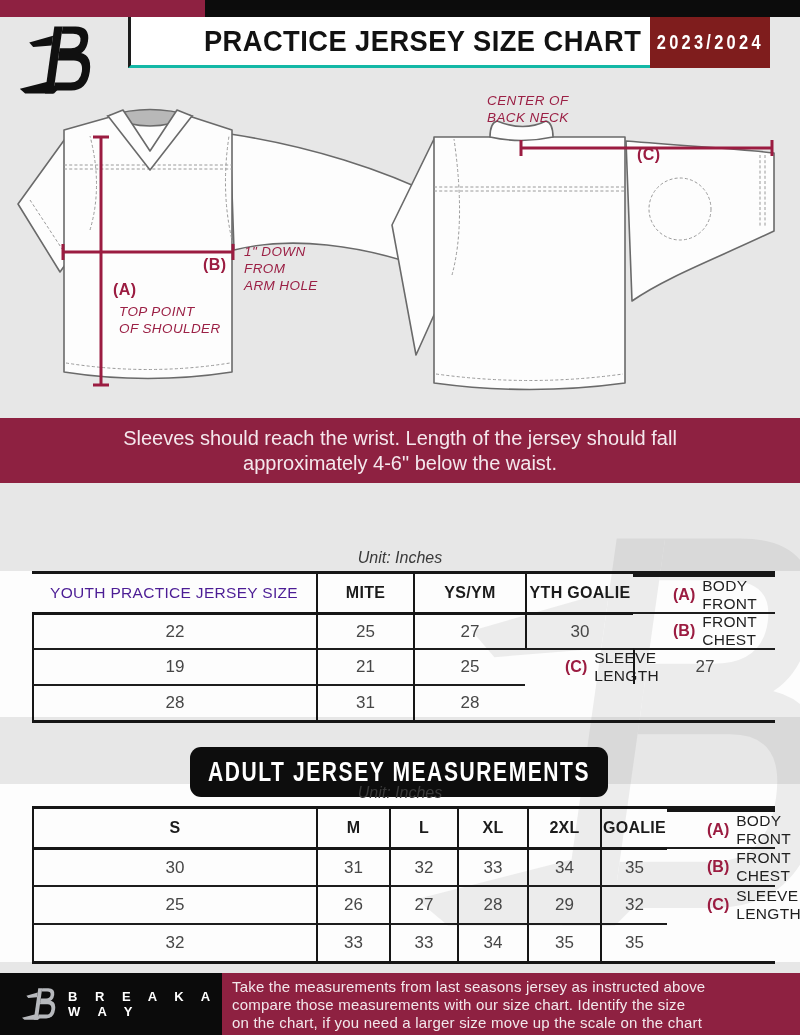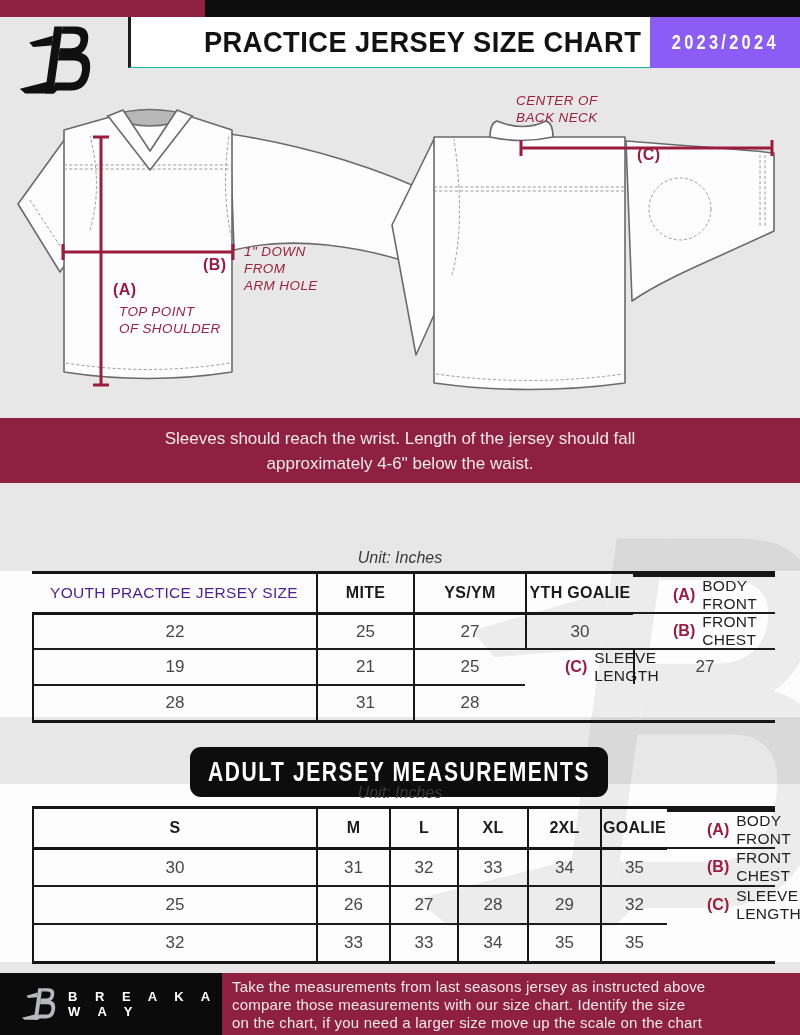--- a/index.html
+++ b/index.html
@@ -6,43 +6,43 @@
   html,body { background:#cfcfcf; }
   body { font-family:"Liberation Sans", sans-serif; }
   .page { position:relative; width:800px; height:1035px; background:#e7e7e7; overflow:hidden; margin:0 auto; }
 
   .abs { position:absolute; }
 
   
   .strip-maroon { left:0; top:0; width:205px; height:17px; background:#8e2141; }
   .strip-black  { left:205px; top:0; width:595px; height:17px; background:#0c0c0c; }
   .title-banner { left:128px; top:17px; width:586px; height:51px; background:#ffffff;
-                  border-left:3px solid #1c1c1c; border-bottom:1px solid #14b8a6;
+                  border-left:3px solid #1c1c1c; border-bottom:3px solid #14b8a6;
                   display:flex; align-items:center; justify-content:center; }
   .title-banner span { font-size:29px; font-weight:bold; color:#121212; letter-spacing:.5px;
                   display:inline-block; transform:scaleX(.94); white-space:nowrap; }
-  .year-block { left:650px; top:17px; width:150px; height:51px; background:#8b5cf6;
+  .year-block { left:650px; top:17px; width:120px; height:51px; background:#7f1d1d;
                   display:flex; align-items:center; justify-content:center; }
   .year-block span { color:#fff; font-weight:bold; font-size:20px; letter-spacing:4px;
                   display:inline-block; transform:scaleX(.82); white-space:nowrap; }
   .logo-header { left:20px; top:20px; width:76px; height:80px; }
 
   
   .jersey { position:absolute; }
   .jl { fill:#fdfdfd; stroke:#6a6a6a; stroke-width:1.6; stroke-linejoin:round; }
   .stitch { fill:none; stroke:#9a9a9a; stroke-width:1; stroke-dasharray:3 2.2; }
   .measure line { stroke:#9b1c41; stroke-width:3; }
   .ann { position:absolute; color:#9b2045; font-style:italic; font-size:13.5px; line-height:17px;
          white-space:pre-line; letter-spacing:.4px; }
   .ann-key { position:absolute; color:#9b1c41; font-weight:bold; font-size:16px; font-style:normal; }
 
   
   .note-banner { left:0; top:418px; width:800px; height:65px; background:#8e2141;
                  display:flex; flex-direction:column; align-items:center; justify-content:center; }
-  .note-banner div { color:#f4e7ec; font-size:17px; line-height:25px; text-align:center; }
+  .note-banner div { color:#f4e7ec; font-size:20px; line-height:25px; text-align:center; }
 
   
   .white-band { background:#fdfdfd; left:0; width:800px; }
   .sec-banner { left:190px; width:418px; height:50px; background:#0d0d0d; border-radius:11px;
                 display:flex; align-items:center; justify-content:center; }
   .sec-banner span { color:#fff; font-weight:bold; font-size:27px; letter-spacing:2px;
                 display:inline-block; transform:scaleX(.78); white-space:nowrap; }
   .unit { left:0; width:800px; text-align:center; font-style:italic; font-size:16px; color:#3a3a3a; }
 
   
@@ -161,21 +161,21 @@
   </svg>
 
   <div class="ann ann-key z3" style="left:113px; top:281px;">(A)</div>
   <div class="ann z3" style="left:119px; top:303px;">TOP POINT
 OF SHOULDER</div>
   <div class="ann ann-key z3" style="left:203px; top:256px;">(B)</div>
   <div class="ann z3" style="left:244px; top:243px;">1" DOWN
 FROM
 ARM HOLE</div>
   <div class="ann ann-key z3" style="left:637px; top:146px;">(C)</div>
-  <div class="ann z3" style="left:516px; top:92px;">CENTER OF
+  <div class="ann z3" style="left:487px; top:92px;">CENTER OF
 BACK NECK</div>
 
   <div class="abs note-banner z3">
     <div>Sleeves should reach the wrist. Length of the jersey should fall</div>
     <div>approximately 4-6" below the waist.</div>
   </div>
 
   <div class="abs unit z3" style="top:549px;">Unit: Inches</div>
 
   <div class="abs tbl tbl-youth z3" style="top:571px;">

